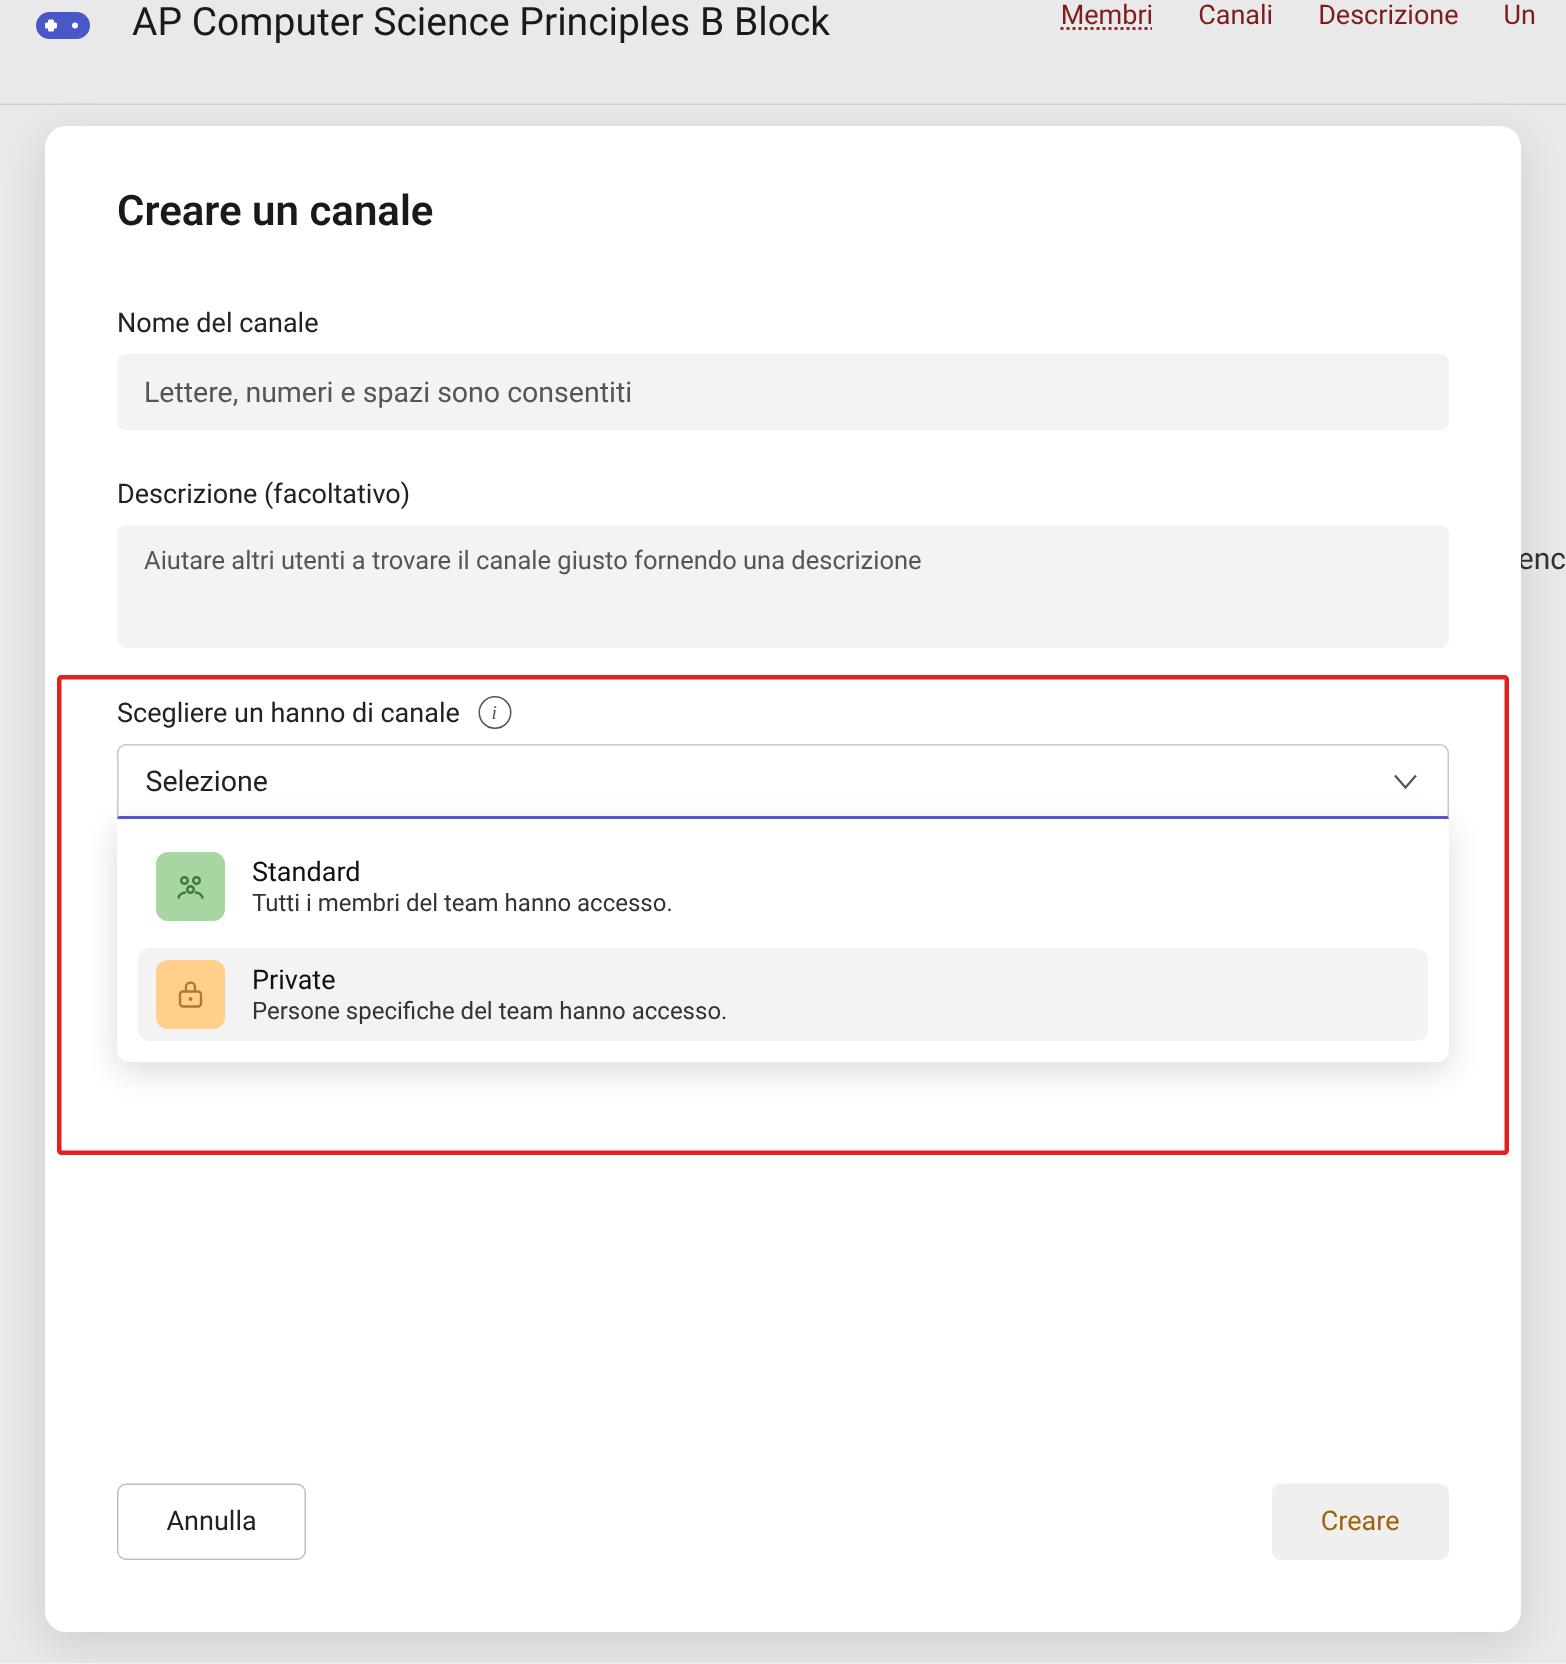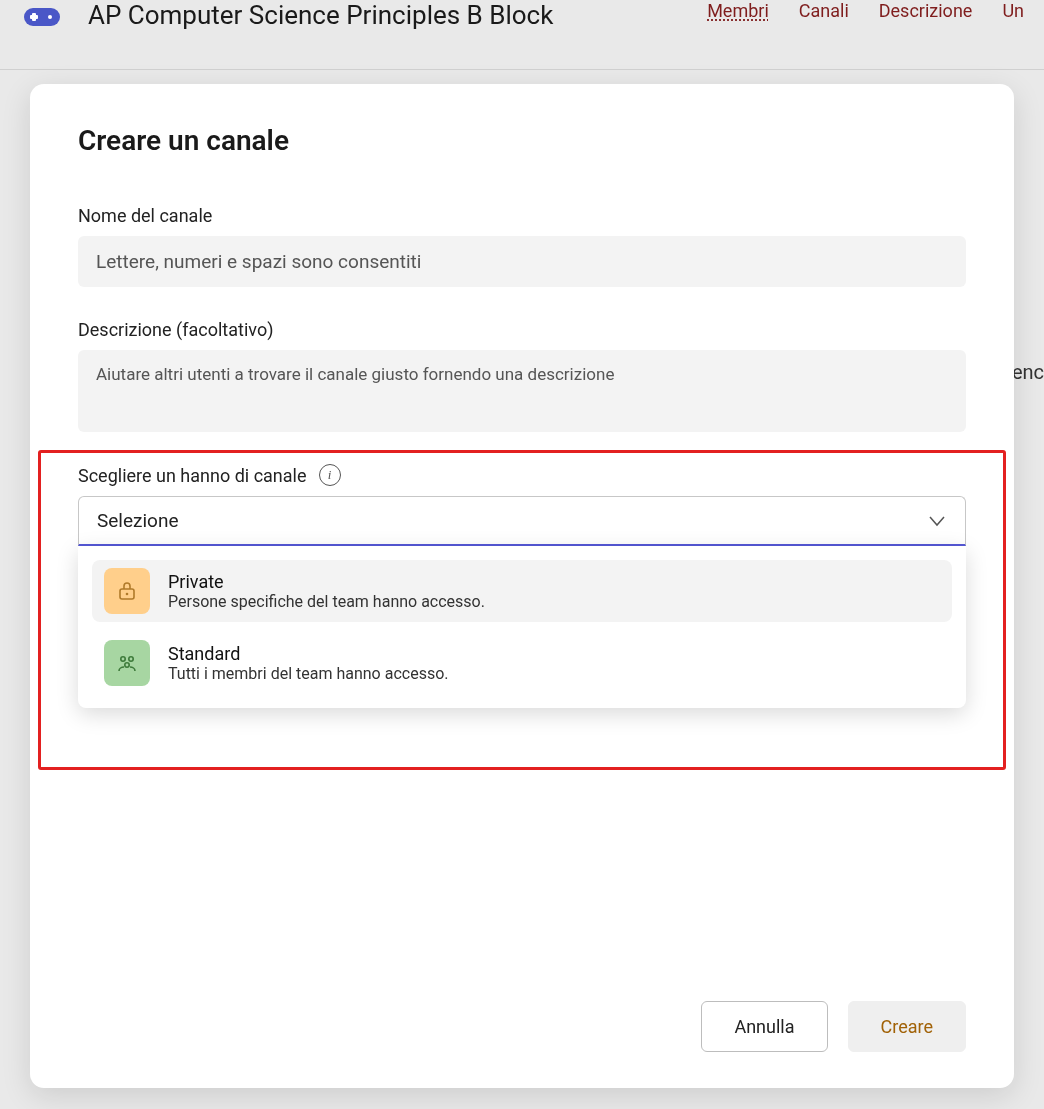--- a/index.html
+++ b/index.html
@@ -26,21 +26,21 @@
     background: rgba(0,0,0,0.0);
   }
 
   .modal {
     position: absolute;
     left: 30px; top: 84px;
     width: 984px; height: 1004px;
     background: #ffffff;
     border-radius: 14px;
     box-shadow: 0 8px 30px rgba(0,0,0,0.12);
-    padding: 40px 48px 36px 48px;
+    padding: 40px 48px 48px 48px;
     display: flex;
     flex-direction: column;
   }
 
   .modal h1 { font-size: 28px; font-weight: 600; color: #1a1a1a; margin-bottom: 48px; }
 
   .field-label { font-size: 18px; color: #222; margin-bottom: 10px; display: flex; align-items: center; gap: 12px; }
   .field-label .info-icon { width: 22px; height: 22px; border: 1.5px solid #555; border-radius: 50%; display:inline-flex; align-items:center; justify-content:center; font-size:13px; color:#555; font-family: serif; font-style: italic; }
 
   .text-input {
@@ -95,21 +95,21 @@
     width: 46px; height: 46px; border-radius: 8px;
     display:flex; align-items:center; justify-content:center;
   }
   .option.standard .icon-box { background: #a7d6a2; }
   .option.private  .icon-box { background: #ffcf8b; }
   .option .texts .title { font-size: 18px; color: #111; }
   .option .texts .desc  { font-size: 16px; color: #333; }
 
   .modal-footer {
     margin-top: auto;
-    display: flex; justify-content: flex-end; gap: 20px;
+    display: flex; justify-content: space-between; gap: 20px;
   }
   .btn {
     padding: 14px 32px; font-size: 18px; border-radius: 6px;
     cursor: pointer; border: 1px solid transparent;
   }
   .btn.secondary { background: #fff; border-color: #bdbdbd; color: #222; }
   .btn.primary   { background: #efefef; color: #a16207; border-color: #efefef; }
 
   .bg-text {
     position: absolute; right: 0; top: 360px; font-size: 20px; color:#333;
@@ -160,48 +160,48 @@
     <div class="select-button">
       <span>Selezione</span>
       <span class="chevron-down">
         <svg viewBox="0 0 20 20" width="20" height="20">
             <path d="M3 6 L10 14 L17 6" fill="none" stroke="#555" stroke-width="1.5"></path>
           </svg>
       </span>
     </div>
 
     <div class="dropdown">
-      <div class="option private hovered">
-        <span class="icon-box">
-          <svg viewBox="0 0 24 24" width="24" height="24">
-            <rect x="5" y="10" width="14" height="10" rx="2" fill="none" stroke="#b07a2a" stroke-width="1.6"></rect>
-            <path d="M9 10 V7 a3 3 0 0 1 6 0 v3" fill="none" stroke="#b07a2a" stroke-width="1.6"></path>
-            <circle cx="12" cy="15" r="1.3" fill="#b07a2a"></circle>
-          </svg>
-        </span>
-        <div class="texts">
-          <div class="title">Private</div>
-          <div class="desc">Persone specifiche del team hanno accesso.</div>
-        </div>
-      </div>
-
       <div class="option standard">
         <span class="icon-box">
           <svg viewBox="0 0 24 24" width="24" height="24">
             <circle cx="8" cy="8" r="2.2" fill="none" stroke="#3d7a3a" stroke-width="1.6"></circle>
             <circle cx="16" cy="8" r="2.2" fill="none" stroke="#3d7a3a" stroke-width="1.6"></circle>
             <circle cx="12" cy="14" r="2.2" fill="none" stroke="#3d7a3a" stroke-width="1.6"></circle>
             <path d="M4 20c0-2.5 2.5-4 5-4m6 0c2.5 0 5 1.5 5 4" fill="none" stroke="#3d7a3a" stroke-width="1.6"></path>
           </svg>
         </span>
         <div class="texts">
           <div class="title">Standard</div>
           <div class="desc">Tutti i membri del team hanno accesso.</div>
         </div>
       </div>
+
+      <div class="option private hovered">
+        <span class="icon-box">
+          <svg viewBox="0 0 24 24" width="24" height="24">
+            <rect x="5" y="10" width="14" height="10" rx="2" fill="none" stroke="#b07a2a" stroke-width="1.6"></rect>
+            <path d="M9 10 V7 a3 3 0 0 1 6 0 v3" fill="none" stroke="#b07a2a" stroke-width="1.6"></path>
+            <circle cx="12" cy="15" r="1.3" fill="#b07a2a"></circle>
+          </svg>
+        </span>
+        <div class="texts">
+          <div class="title">Private</div>
+          <div class="desc">Persone specifiche del team hanno accesso.</div>
+        </div>
+      </div>
     </div>
   </div>
 
   <div class="modal-footer">
     <button class="btn secondary">Annulla</button>
     <button class="btn primary">Creare</button>
   </div>
 </div>
 
 <div class="highlight-box"></div>

